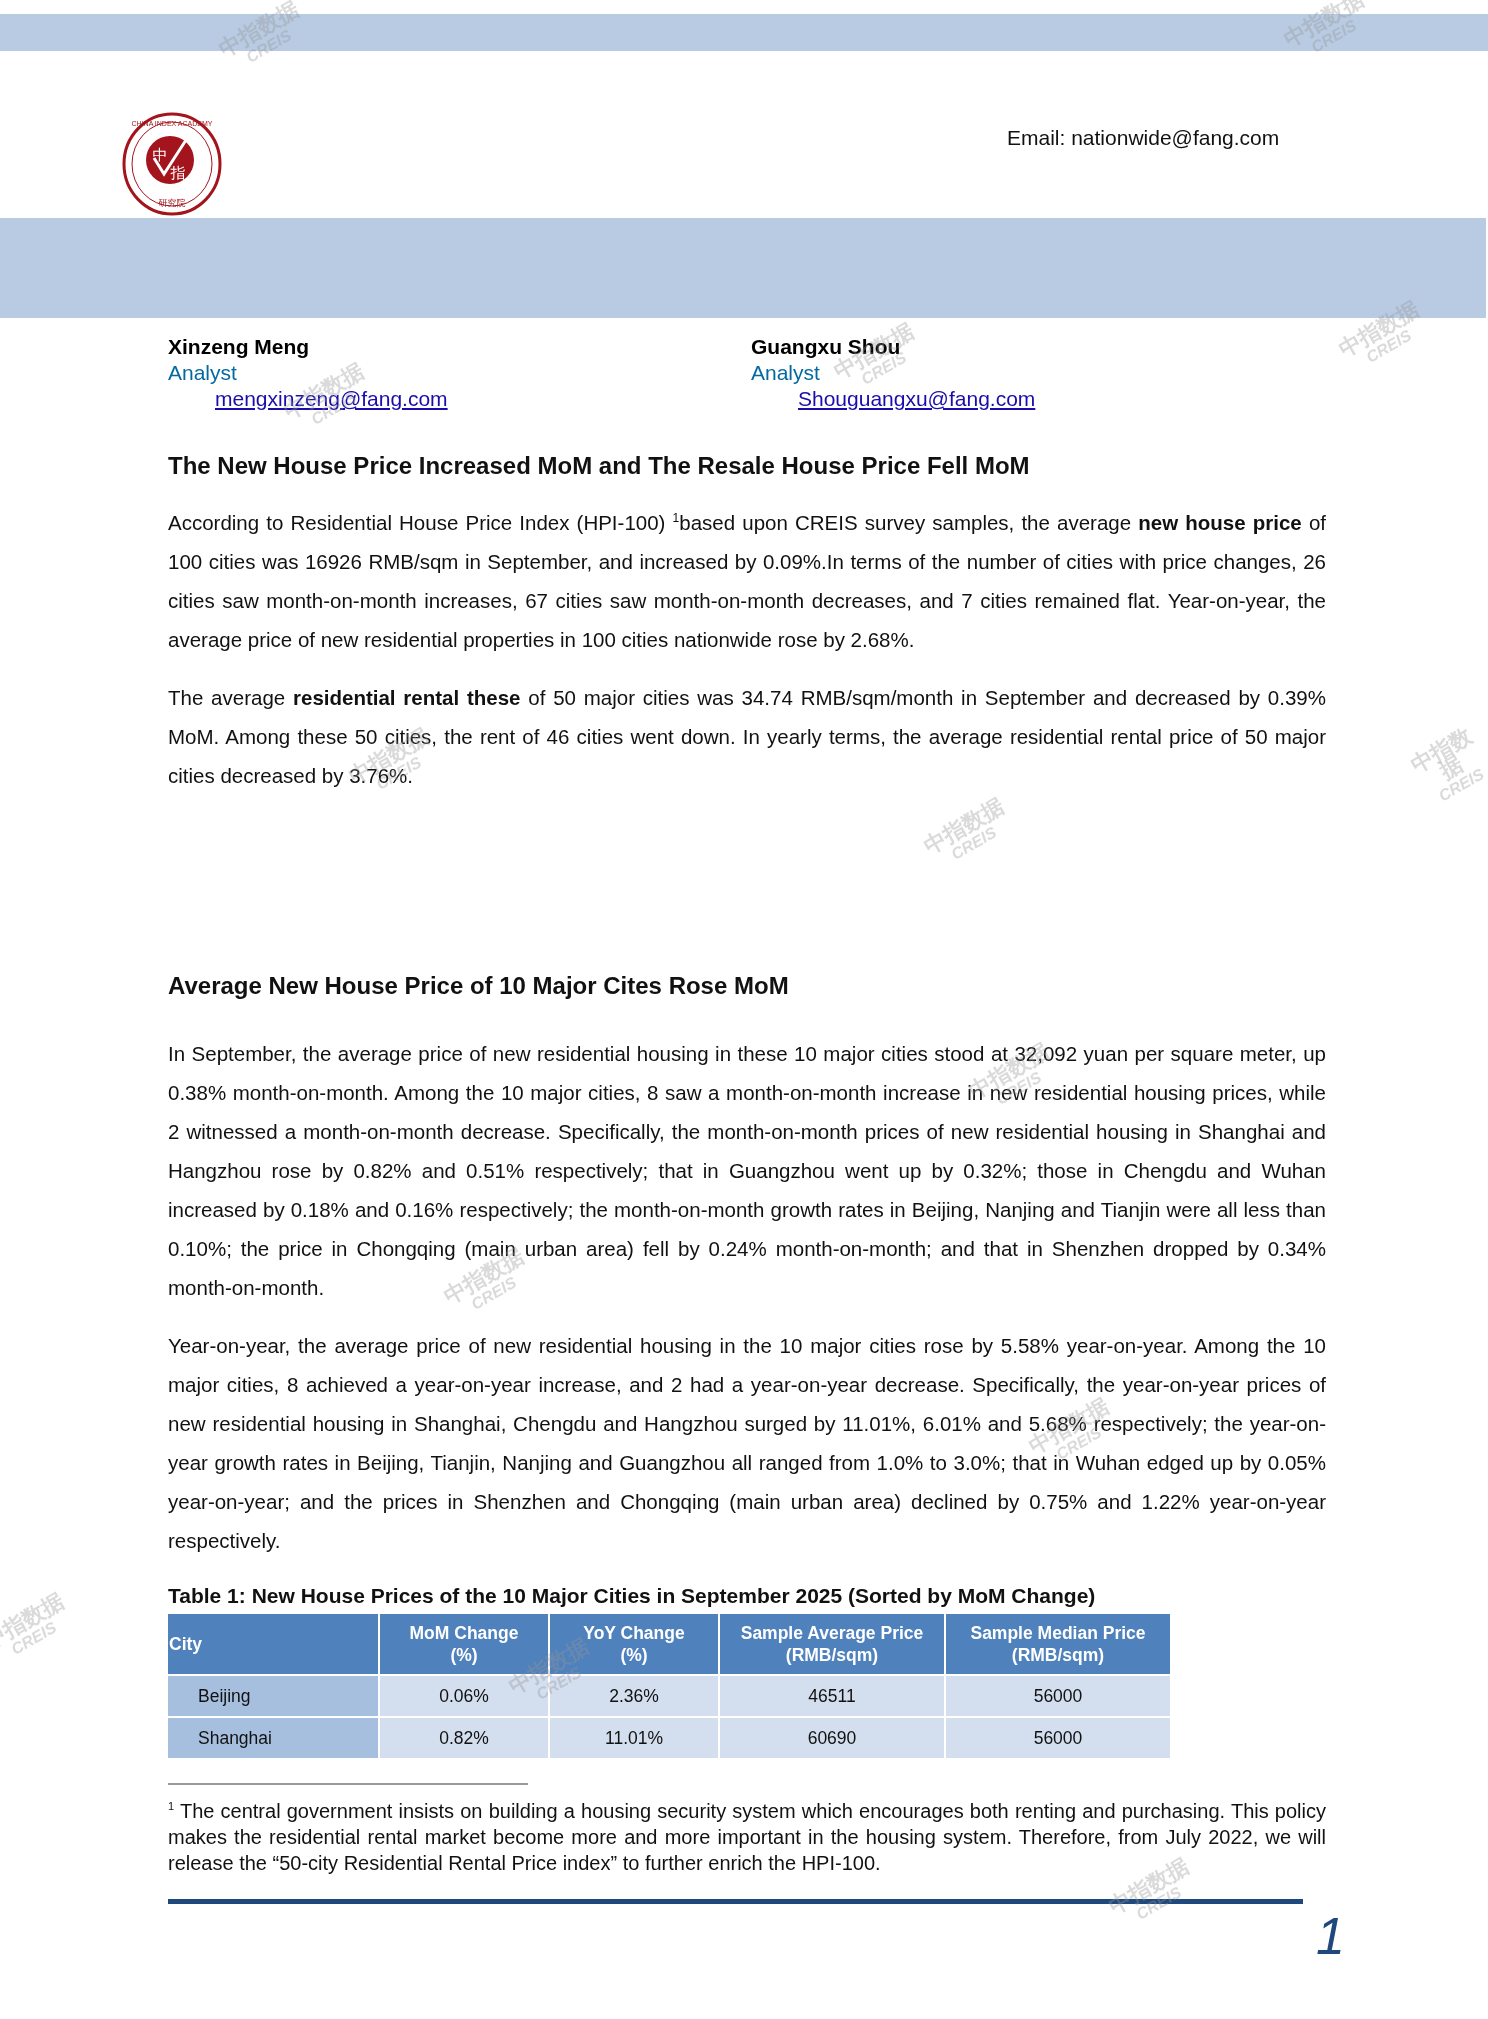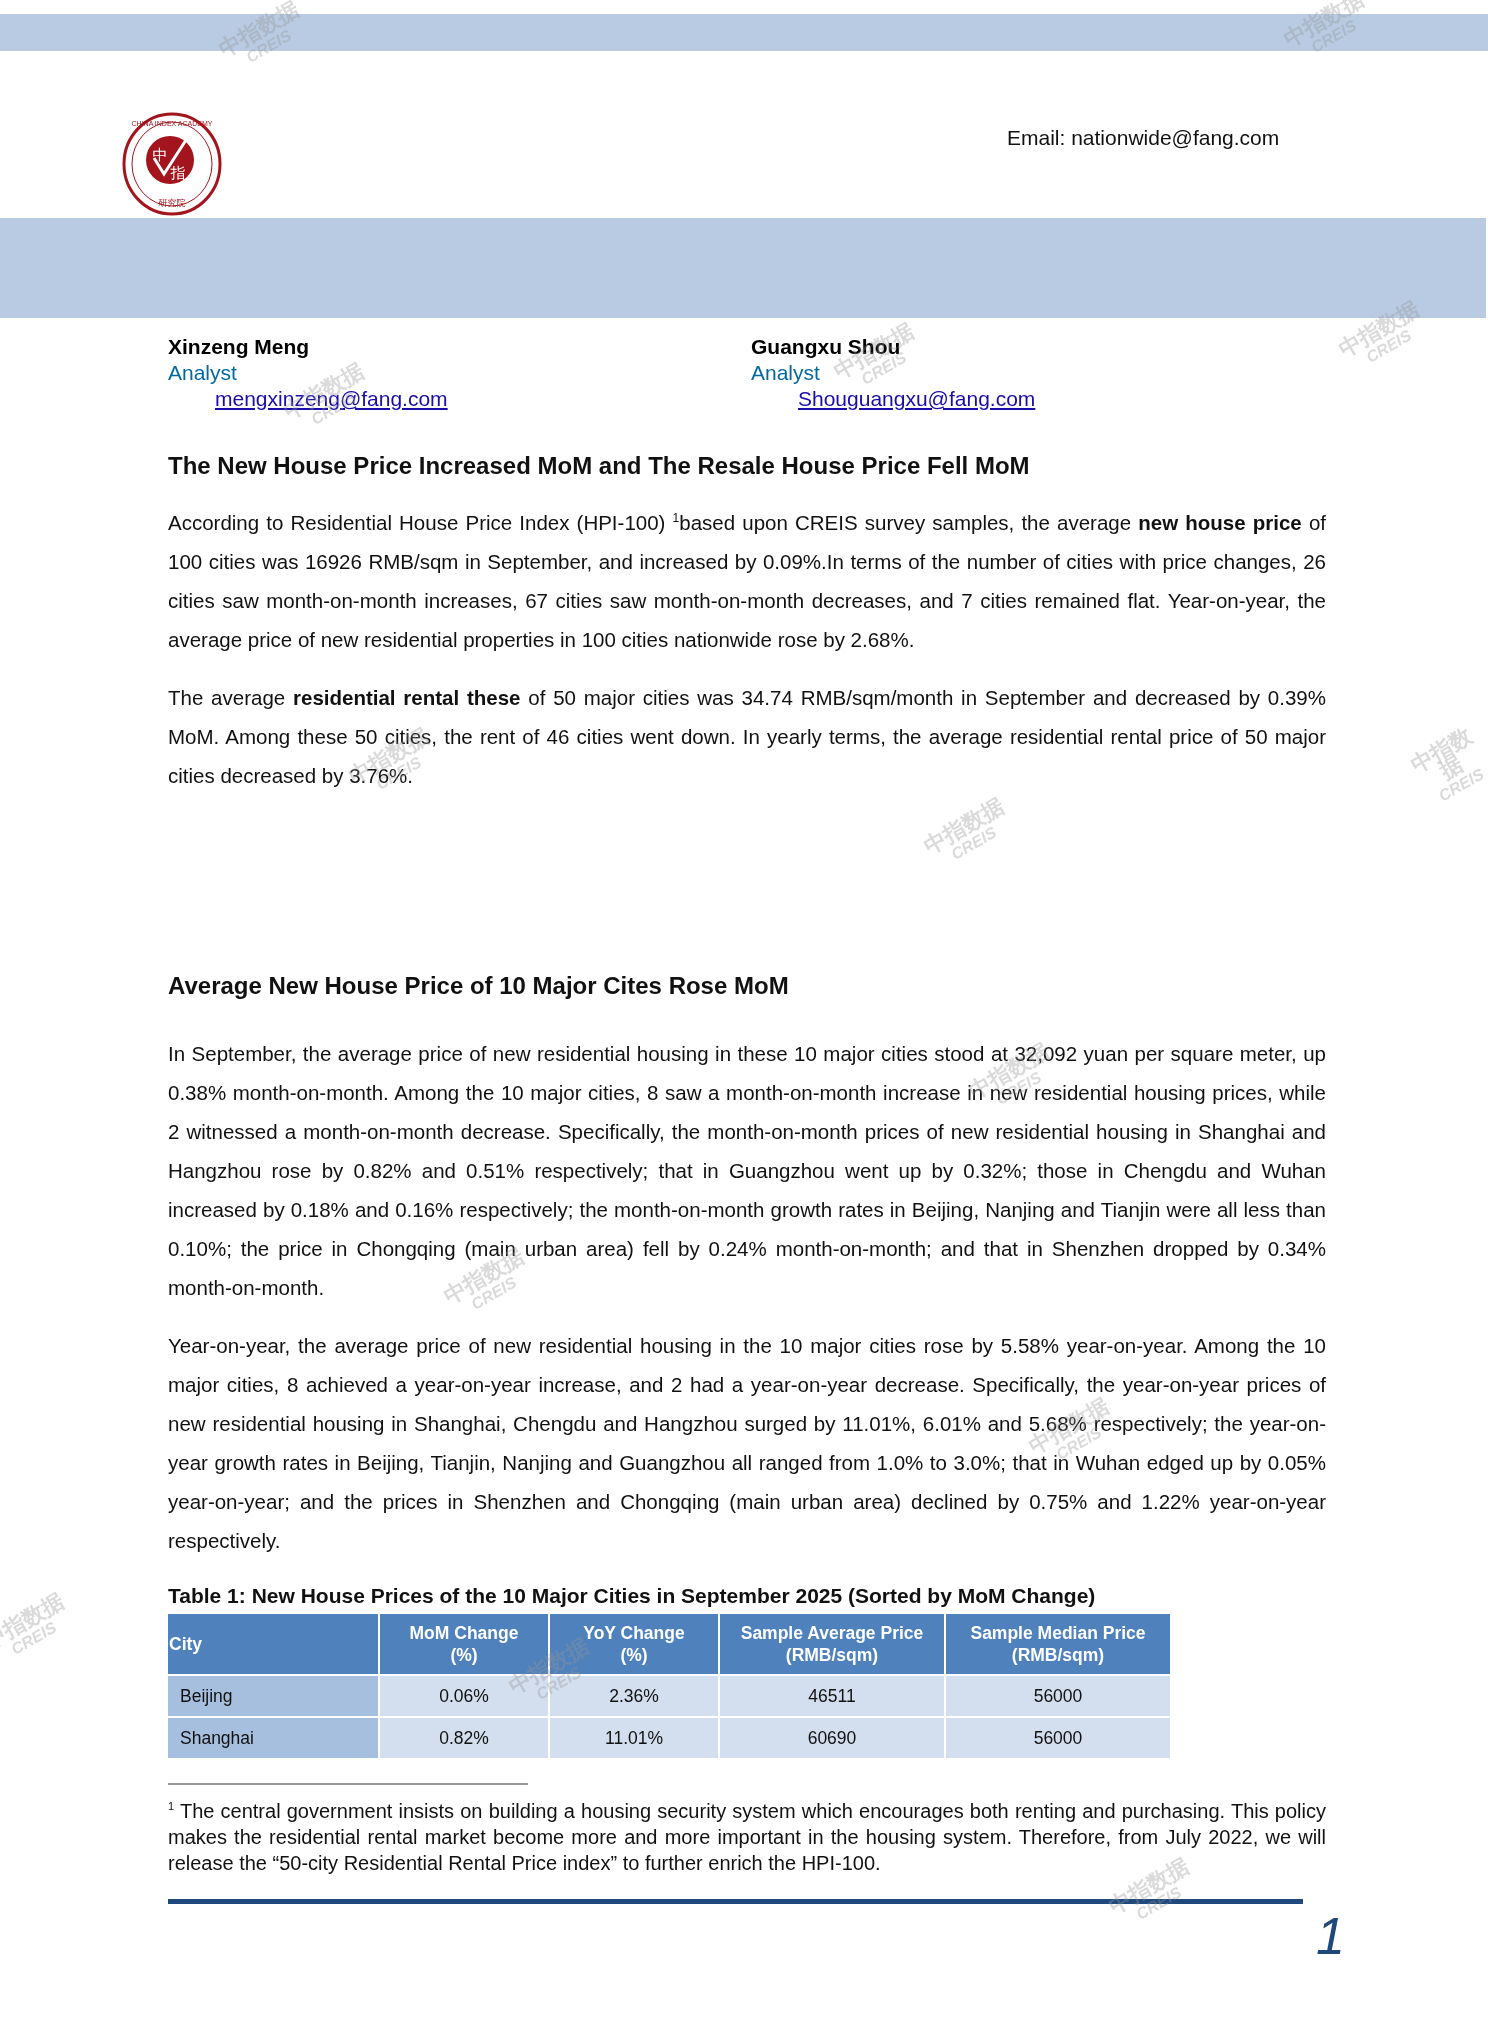--- a/index.html
+++ b/index.html
@@ -17,21 +17,21 @@
   .content { position: absolute; left: 168px; width: 1158px; }
   h2 { margin: 0; font-size: 24px; font-weight: bold; color: #111; }
   .para { font-size: 20.5px; line-height: 39px; text-align: justify; margin: 0; }
   .para b { font-weight: bold; }
   sup { font-size: 12px; vertical-align: super; line-height: 0; }
   .tbl-title { font-size: 21px; font-weight: bold; margin: 0; }
   table { border-collapse: separate; border-spacing: 2px; font-size: 17.5px; margin-left: -2px; }
   th { background: #4f81bd; color: #fff; font-weight: bold; height: 58px; line-height: 22px; text-align: center; }
   th.city { text-align: left; }
   td { height: 38px; text-align: center; background: #d3deef; }
-  td.city { text-align: left; padding-left: 12px; background: #a7bfdf; }
+  td.city { text-align: left; padding-left: 30px; background: #a7bfdf; }
   .fn-rule { position: absolute; left: 168px; top: 1783px; width: 360px; height: 2px; background: #999; }
   .footnote { position: absolute; left: 168px; top: 1798px; width: 1158px; font-size: 20px; line-height: 26px; text-align: justify; }
   .footnote sup { font-size: 11px; }
   .bottom-rule { position: absolute; left: 168px; top: 1899px; width: 1135px; height: 5px; background: #1f497d; }
   .page-num { position: absolute; left: 1316px; top: 1906px; font-size: 52px; font-style: italic; color: #1f497d; }
   .wm { position: absolute; color: rgba(150,150,150,0.35); font-size: 22px; font-weight: bold; transform: rotate(-30deg); line-height: 20px; text-align: center; pointer-events: none; }
   .wm span { display: block; font-size: 16px; font-style: italic; }
 </style>
 </head>
 <body>

